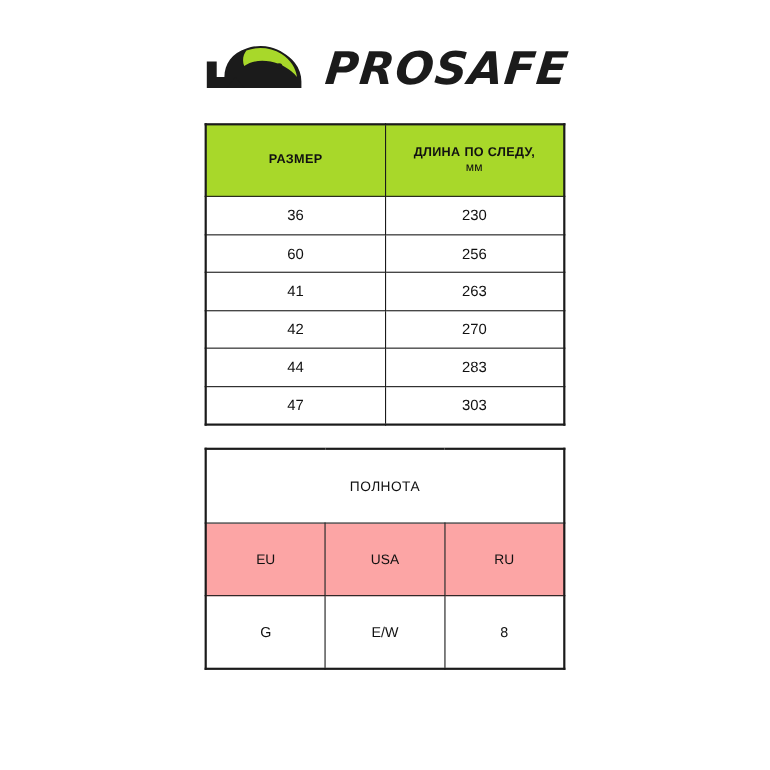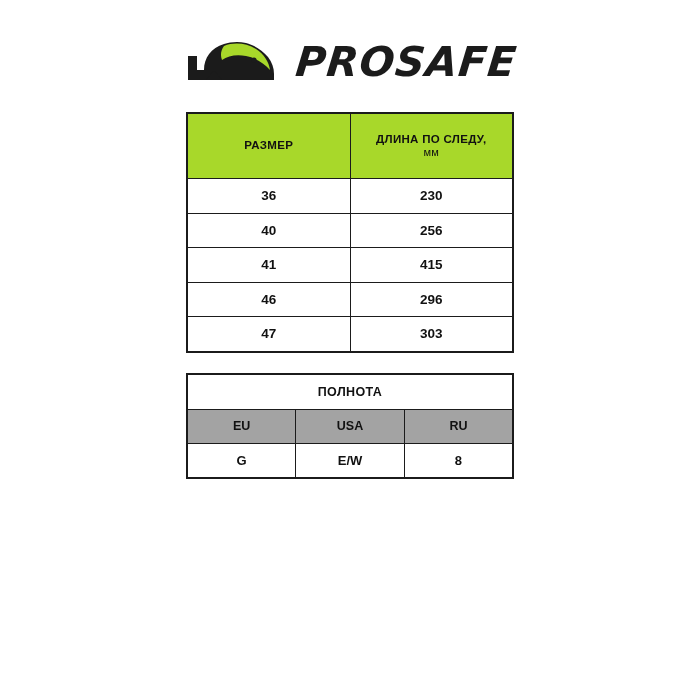--- a/index.html
+++ b/index.html
@@ -56,21 +56,21 @@
   }
   .size-table {
     width: 328px;
     border: 2px solid #1b1b1b;
   }
   .size-table th,
   .size-table td {
     border: 1.5px solid #1b1b1b;
     text-align: center;
     font-size: 13.5px;
-    font-weight: 700;
+    font-weight: 400;
     color: #111111;
     height: 33.5px;
     padding: 0;
   }
   .size-table thead th {
     background: #a8d82a;
     font-size: 11.5px;
     font-weight: 700;
     letter-spacing: 0.3px;
     height: 36px;
@@ -86,33 +86,33 @@
     margin-top: 20px;
   }
   .width-table {
     width: 328px;
     border: 2px solid #1b1b1b;
   }
   .width-table td, .width-table th {
     border: 1.5px solid #1b1b1b;
     text-align: center;
     font-size: 13px;
-    font-weight: 700;
+    font-weight: 400;
     color: #111111;
     height: 33px;
-    padding: 0;
+    padding: 16px;
   }
   .width-table .title-cell {
     background: #ffffff;
     font-size: 12.5px;
     letter-spacing: 0.4px;
     height: 34px;
   }
   .width-table .hdr td {
-    background: #a3a3a3;
+    background: #fca5a5;
     font-size: 12.5px;
   }
 </style>
 </head>
 <body>
 
 <div class="page">
 
   <div class="logo-row">
     <span class="logo-mark">
@@ -144,30 +144,34 @@
           <span class="sub">мм</span>
         </th>
       </tr>
     </thead>
     <tbody>
       <tr>
         <td>36</td>
         <td>230</td>
       </tr>
       <tr>
-        <td>40</td>
+        <td>60</td>
         <td>256</td>
       </tr>
       <tr>
         <td>41</td>
-        <td>415</td>
-      </tr>
-      <tr>
-        <td>46</td>
-        <td>296</td>
+        <td>263</td>
+      </tr>
+      <tr>
+        <td>42</td>
+        <td>270</td>
+      </tr>
+      <tr>
+        <td>44</td>
+        <td>283</td>
       </tr>
       <tr>
         <td>47</td>
         <td>303</td>
       </tr>
     </tbody>
   </table>
 
   <div class="width-block">
     <table class="width-table">

